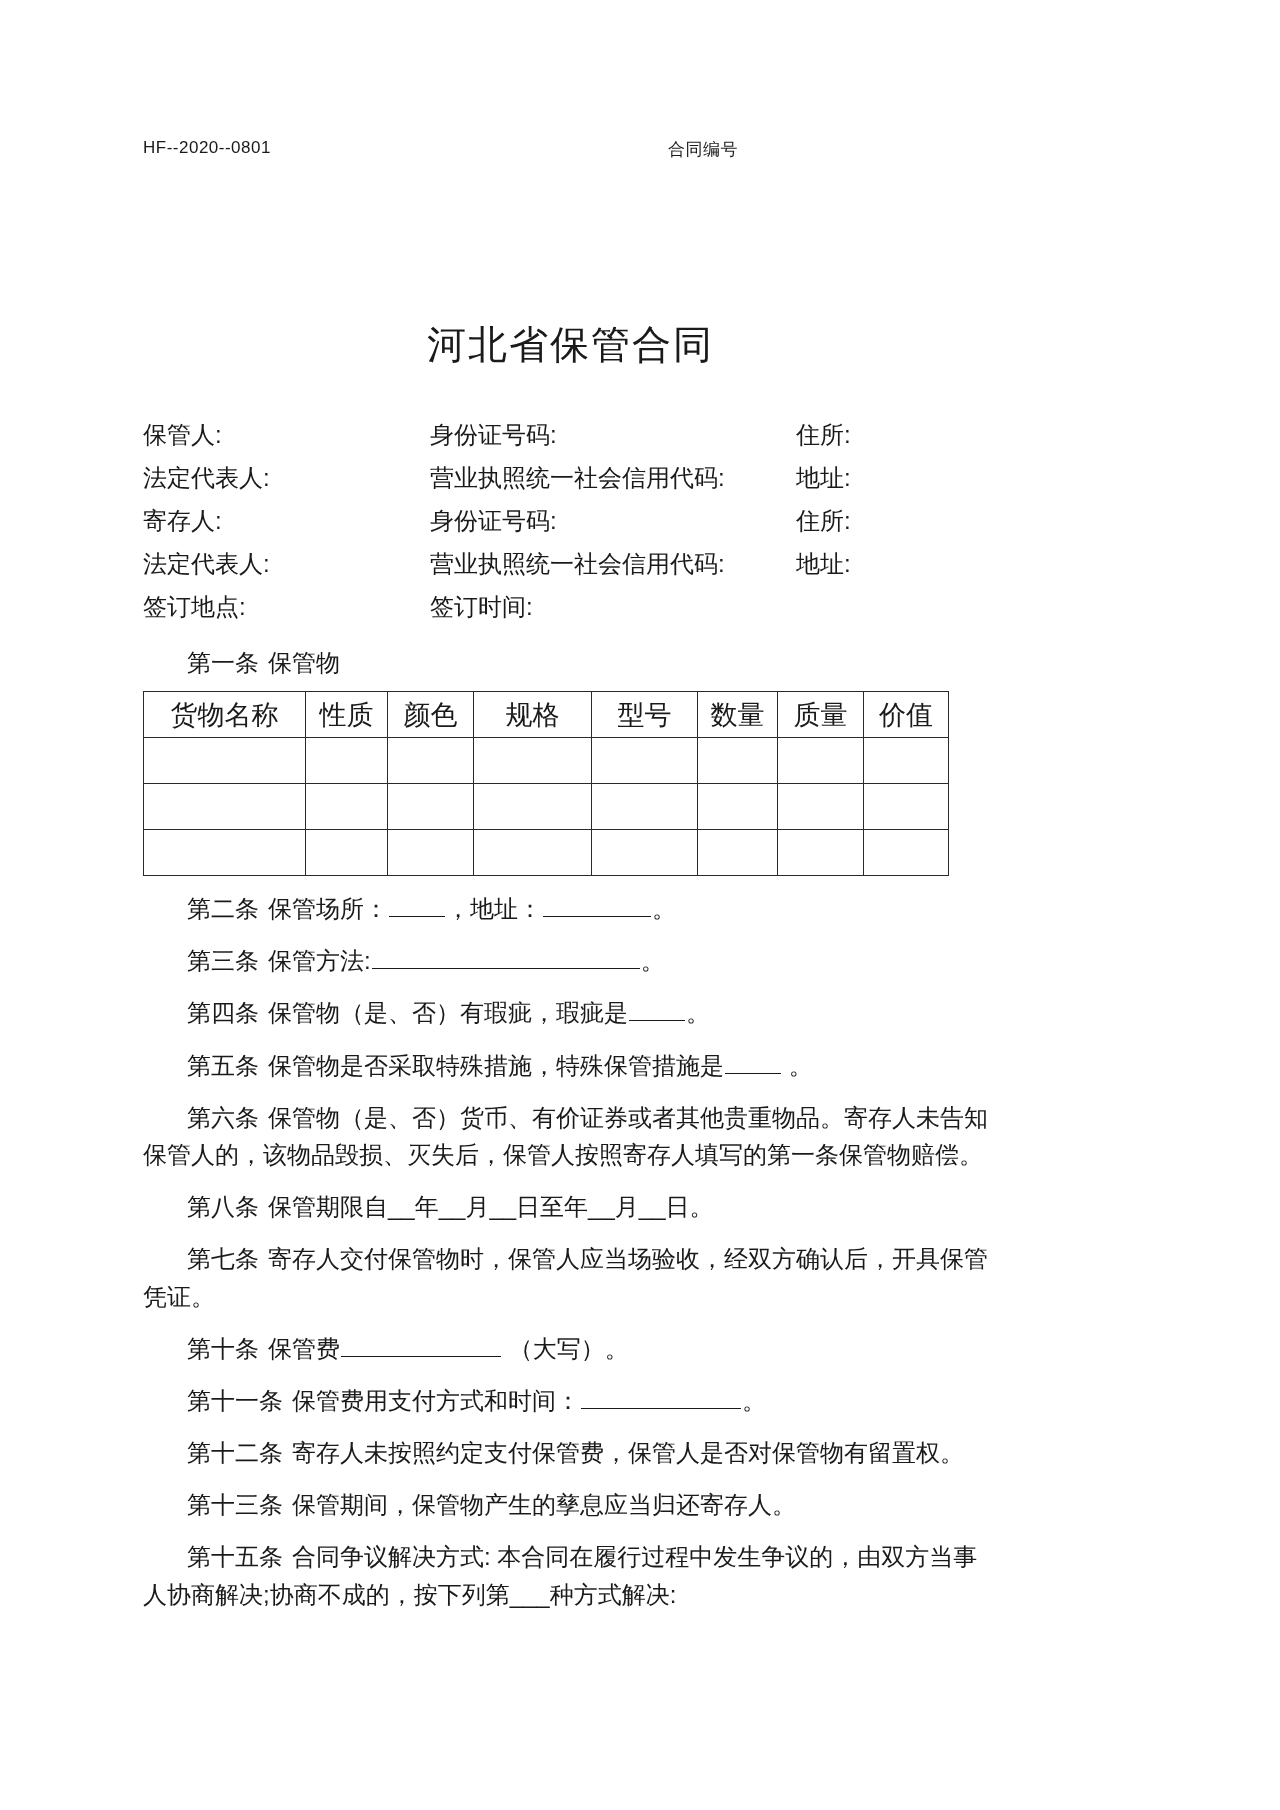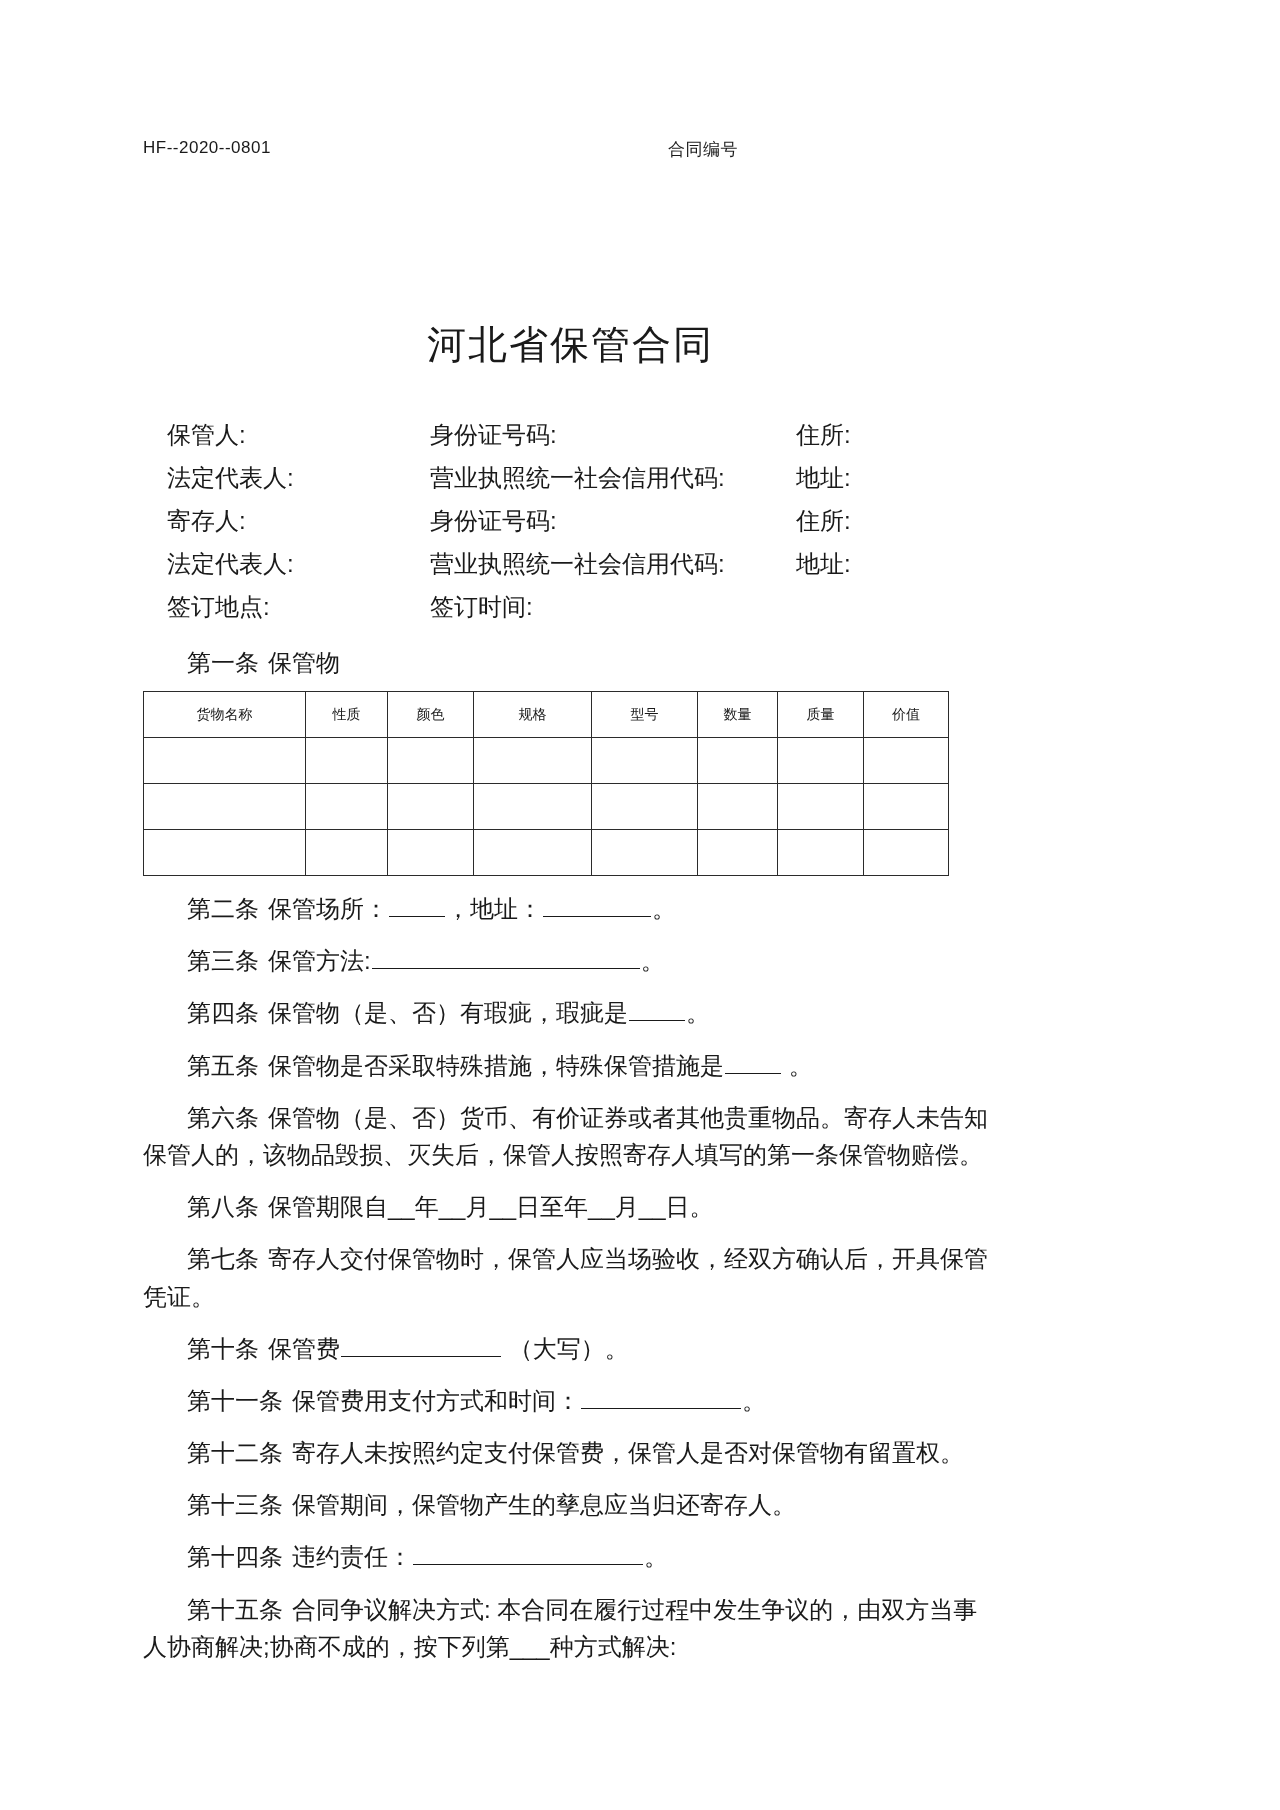--- a/index.html
+++ b/index.html
@@ -68,21 +68,20 @@
   .party-row {
     position: relative;
     height: 43px;
     font-size: 24px;
     white-space: nowrap;
   }
   .party-col-1 {
     position: absolute;
     left: 0;
     top: 0;
-    margin-left: 24px;
   }
   .party-col-2 {
     position: absolute;
     left: 287px;
     top: 0;
   }
   .party-col-3 {
     position: absolute;
     left: 653px;
     top: 0;
@@ -101,21 +100,21 @@
   table.goods-table {
     margin-top: 12px;
     border-collapse: collapse;
     width: 805px;
     table-layout: fixed;
   }
   table.goods-table th,
   table.goods-table td {
     border: 1.4px solid #2b2b2b;
     height: 43px;
-    font-size: 14px;
+    font-size: 27px;
     font-weight: 400;
     text-align: center;
     vertical-align: middle;
     padding: 0;
   }
   table.goods-table th { height: 45px; }
   table.goods-table td { height: 45px; }
   col.c-name   { width: 162px; }
   col.c-nature { width: 82px; }
   col.c-color  { width: 86px; }
@@ -292,23 +291,20 @@
       </div>
 
       <div class="clause">
         <span class="num">第十二条</span><span>寄存人未按照约定支付保管费，保管人是否对保管物有留置权。</span>
       </div>
 
       <div class="clause">
         <span class="num">第十三条</span><span>保管期间，保管物产生的孳息应当归还寄存人。</span>
       </div>
 
-      <div class="clause">
-        <span class="num">第十四条</span><span>违约责任：</span><span class="fill fill-xl"></span><span>。</span>
-      </div>
 
       <div class="clause">
         <span class="num">第十五条</span><span>合同争议解决方式: 本合同在履行过程中发生争议的，由双方当事人协商解决;协商不成的，按下列第___种方式解决:</span>
       </div>
 
     </div>
   </div>
 </div>
 
 </body></html>

